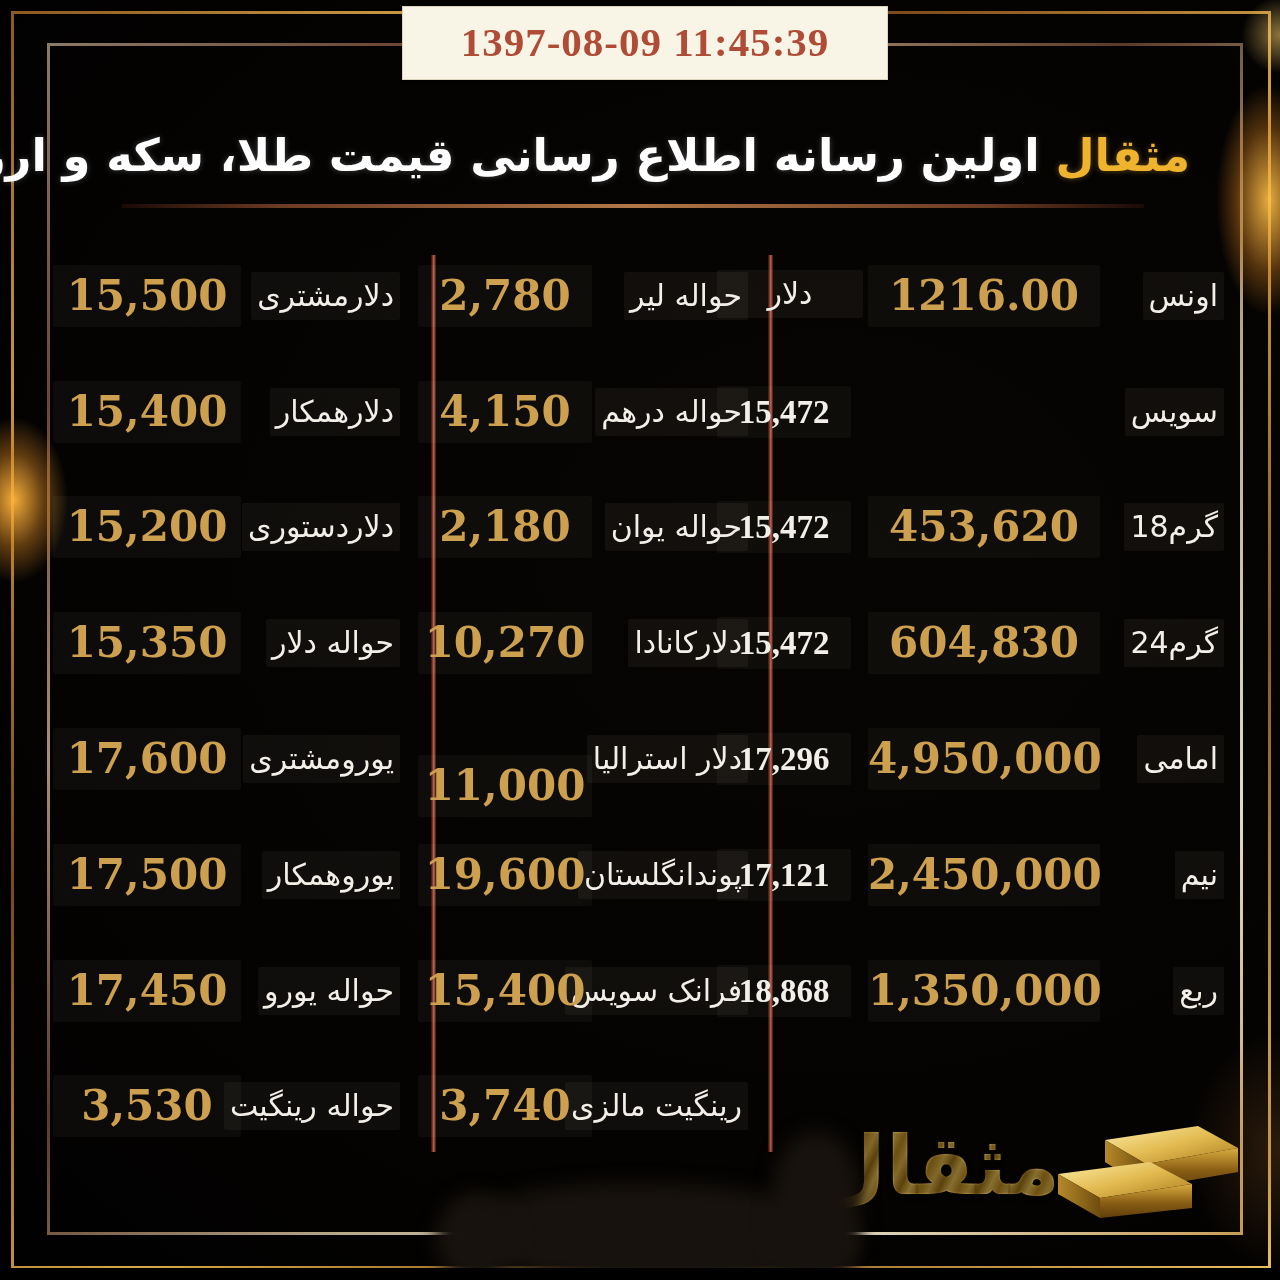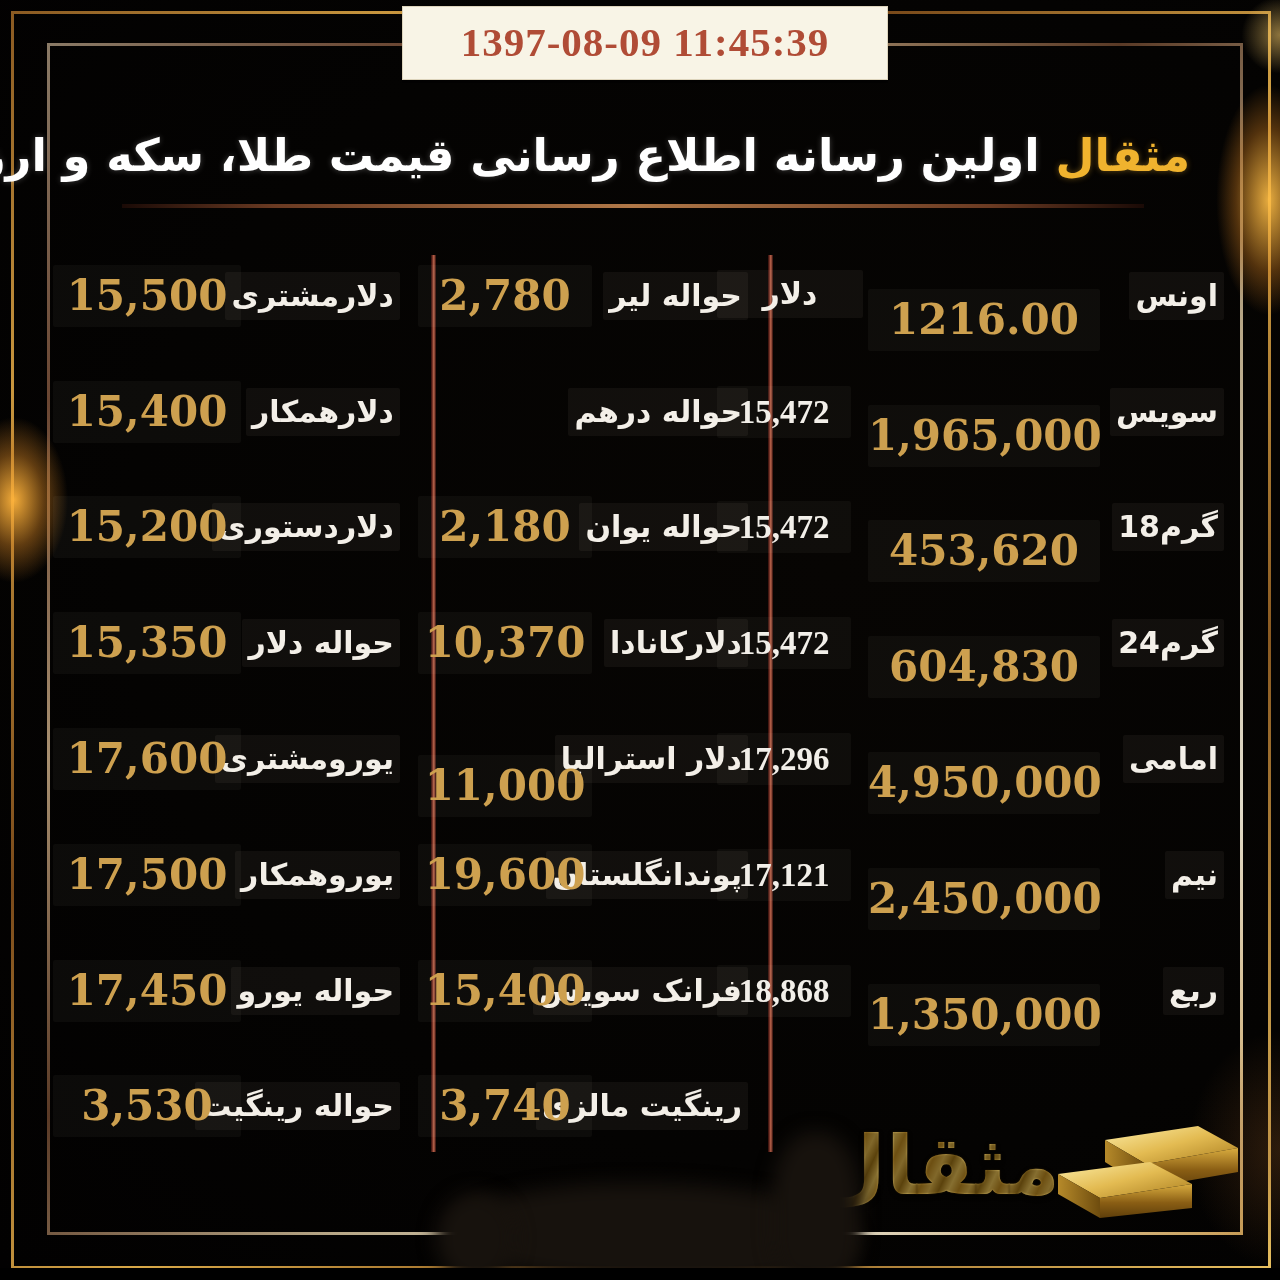--- a/index.html
+++ b/index.html
@@ -51,35 +51,35 @@
   }
   
   .vdivider{position:absolute;z-index:8;top:255px;height:897px;width:5px;
     background:linear-gradient(to right,#2a0806,#9a4a38 45%,#c06a50 55%,#2a0806);}
   #divider-left{left:431px;}
   #divider-right{left:768px;}
   
   .cell{position:absolute;z-index:10;}
   .lbl{
     direction:rtl;height:48px;line-height:48px;padding:0 6px;
-    font-size:30px;font-weight:bold;color:#f3efe8;text-align:right;
+    font-size:30px;font-weight:normal;color:#f3efe8;text-align:right;
     background:rgba(255,244,225,.05);border-radius:2px;white-space:nowrap;
   }
   .val{
     height:62px;line-height:62px;text-align:center;
     font-family:"DejaVu Serif","Liberation Serif",serif;font-weight:bold;
     font-size:42px;color:#cda04f;background:rgba(255,244,225,.04);border-radius:2px;
   }
   .usd{
     height:52px;line-height:52px;text-align:center;
     font-family:Liberation Serif, serif;font-weight:bold;
     font-size:33px;color:#f2efe9;background:rgba(255,244,225,.04);border-radius:2px;
   }
   .col-r-lbl{right:56px;}
-  .col-r-val{left:868px;width:232px;margin-top:24px;}
+  .col-r-val{left:868px;width:232px;}
   .col-r-usd{left:717px;width:134px;}
   .col-m-lbl{right:532px;}
   .col-m-val{left:418px;width:174px;}
   .col-l-lbl{right:880px;}
   .col-l-val{left:53px;width:188px;}
   
   #logo-text{
     position:absolute;z-index:11;left:820px;top:1104px;width:240px;height:130px;
     direction:rtl;text-align:center;line-height:124px;
     font-size:82px;font-weight:bold;
@@ -114,21 +114,20 @@
   <div id="title-rule"></div>
 
   <div class="vdivider" id="divider-left"></div>
   <div class="vdivider" id="divider-right"></div>
 
   <div class="cell lbl col-r-lbl" style="top:272px">اونس</div>
   <div class="cell val col-r-val" style="top:265px">1216.00</div>
   <div class="cell lbl col-r-usd" style="top:270px;text-align:center">دلار</div>
 
   <div class="cell lbl col-r-lbl" style="top:388px">سویس</div>
-  <div class="cell val col-r-val" style="top:381px">1,965,000</div>
   <div class="cell usd col-r-usd" style="top:386px">15,472</div>
 
   <div class="cell lbl col-r-lbl" style="top:503px">گرم18</div>
   <div class="cell val col-r-val" style="top:496px">453,620</div>
   <div class="cell usd col-r-usd" style="top:501px">15,472</div>
 
   <div class="cell lbl col-r-lbl" style="top:619px">گرم24</div>
   <div class="cell val col-r-val" style="top:612px">604,830</div>
   <div class="cell usd col-r-usd" style="top:617px">15,472</div>
 
@@ -141,26 +140,27 @@
   <div class="cell usd col-r-usd" style="top:849px">17,121</div>
 
   <div class="cell lbl col-r-lbl" style="top:967px">ربع</div>
   <div class="cell val col-r-val" style="top:960px">1,350,000</div>
   <div class="cell usd col-r-usd" style="top:965px">18,868</div>
 
   <div class="cell lbl col-m-lbl" style="top:272px">حواله لیر</div>
   <div class="cell val col-m-val" style="top:265px">2,780</div>
 
   <div class="cell lbl col-m-lbl" style="top:388px">حواله درهم</div>
+  <div class="cell val col-m-val" style="top:381px">4,150</div>
 
   <div class="cell lbl col-m-lbl" style="top:503px">حواله یوان</div>
   <div class="cell val col-m-val" style="top:496px">2,180</div>
 
   <div class="cell lbl col-m-lbl" style="top:619px">دلارکانادا</div>
-  <div class="cell val col-m-val" style="top:612px">10,370</div>
+  <div class="cell val col-m-val" style="top:612px">10,270</div>
 
   <div class="cell lbl col-m-lbl" style="top:735px">دلار استرالیا</div>
   <div class="cell val col-m-val" style="top:755px">11,000</div>
 
   <div class="cell lbl col-m-lbl" style="top:851px">پوندانگلستان</div>
   <div class="cell val col-m-val" style="top:844px">19,600</div>
 
   <div class="cell lbl col-m-lbl" style="top:967px">فرانک سویس</div>
   <div class="cell val col-m-val" style="top:960px">15,400</div>
 

